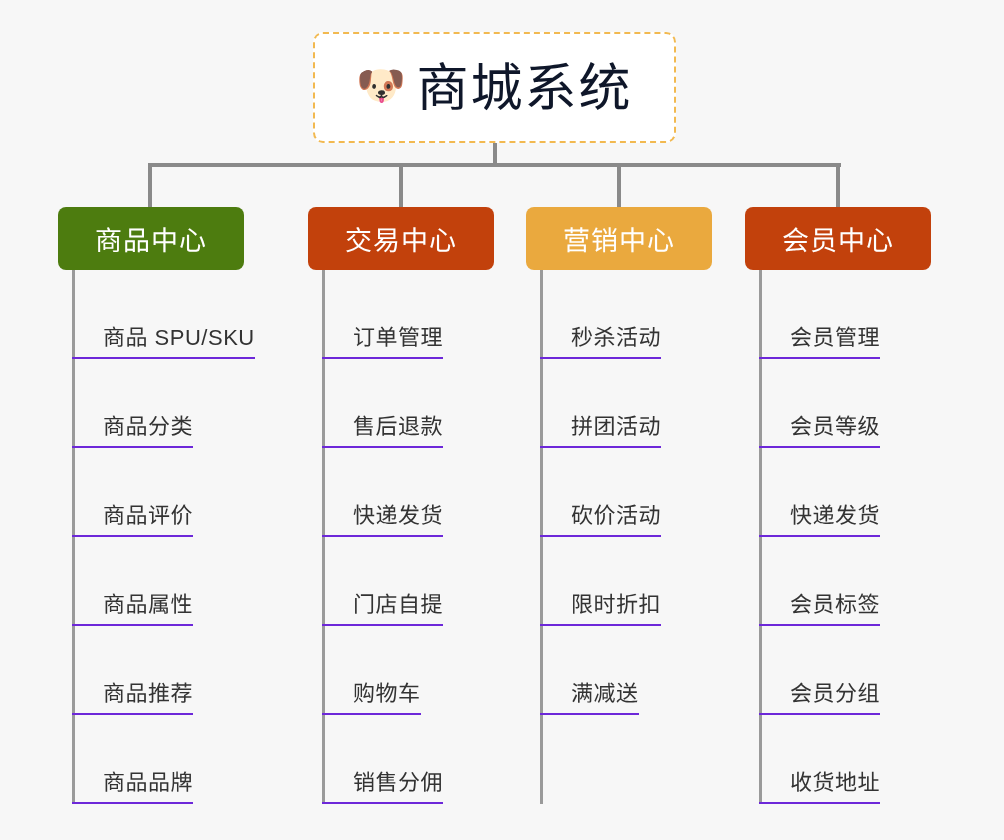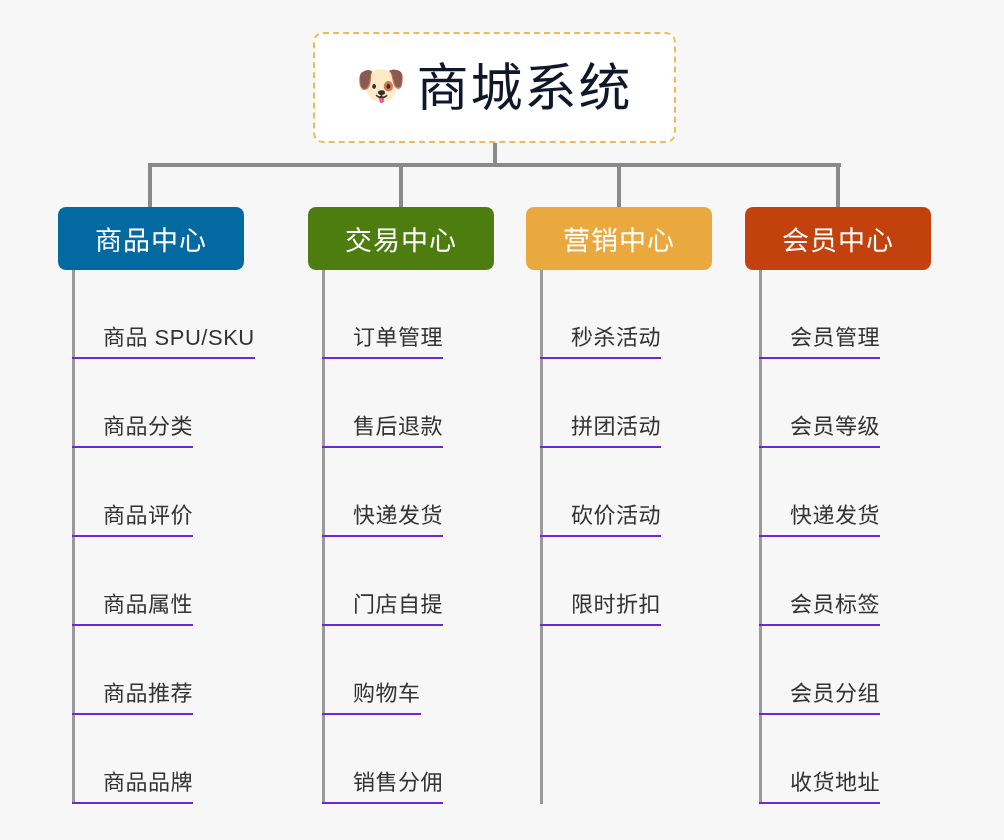--- a/index.html
+++ b/index.html
@@ -137,21 +137,21 @@
   <div class="root-node">
     <span class="root-emoji">🐶</span>
     <span class="root-title">商城系统</span>
   </div>
 
   <div class="trunk-vert"></div>
   <div class="trunk-horiz"></div>
 
   <div id="branch-host">
       <div class="branch" style="left: 58px; width: 186px;">
-        <div class="branch-header" style="background: #0369a1;">
+        <div class="branch-header" style="background: #4d7c0f;">
           <span>商品中心</span>
         </div>
         <div class="leaf-list">
           <div class="spine" style="height: 534px;"></div>
           <div class="leaf">
             <div class="leaf-inner"><span class="leaf-label">商品 SPU/SKU</span></div>
           </div>
           <div class="leaf">
             <div class="leaf-inner"><span class="leaf-label">商品分类</span></div>
           </div>
@@ -163,21 +163,21 @@
           </div>
           <div class="leaf">
             <div class="leaf-inner"><span class="leaf-label">商品推荐</span></div>
           </div>
           <div class="leaf">
             <div class="leaf-inner"><span class="leaf-label">商品品牌</span></div>
           </div>
         </div>
       </div>
       <div class="branch" style="left: 308px; width: 186px;">
-        <div class="branch-header" style="background: #4d7c0f;">
+        <div class="branch-header" style="background: #c2410c;">
           <span>交易中心</span>
         </div>
         <div class="leaf-list">
           <div class="spine" style="height: 534px;"></div>
           <div class="leaf">
             <div class="leaf-inner"><span class="leaf-label">订单管理</span></div>
           </div>
           <div class="leaf">
             <div class="leaf-inner"><span class="leaf-label">售后退款</span></div>
           </div>
@@ -205,20 +205,23 @@
             <div class="leaf-inner"><span class="leaf-label">秒杀活动</span></div>
           </div>
           <div class="leaf">
             <div class="leaf-inner"><span class="leaf-label">拼团活动</span></div>
           </div>
           <div class="leaf">
             <div class="leaf-inner"><span class="leaf-label">砍价活动</span></div>
           </div>
           <div class="leaf">
             <div class="leaf-inner"><span class="leaf-label">限时折扣</span></div>
+          </div>
+          <div class="leaf">
+            <div class="leaf-inner"><span class="leaf-label">满减送</span></div>
           </div>
         </div>
       </div>
       <div class="branch" style="left: 745px; width: 186px;">
         <div class="branch-header" style="background: #c2410c;">
           <span>会员中心</span>
         </div>
         <div class="leaf-list">
           <div class="spine" style="height: 534px;"></div>
           <div class="leaf">

